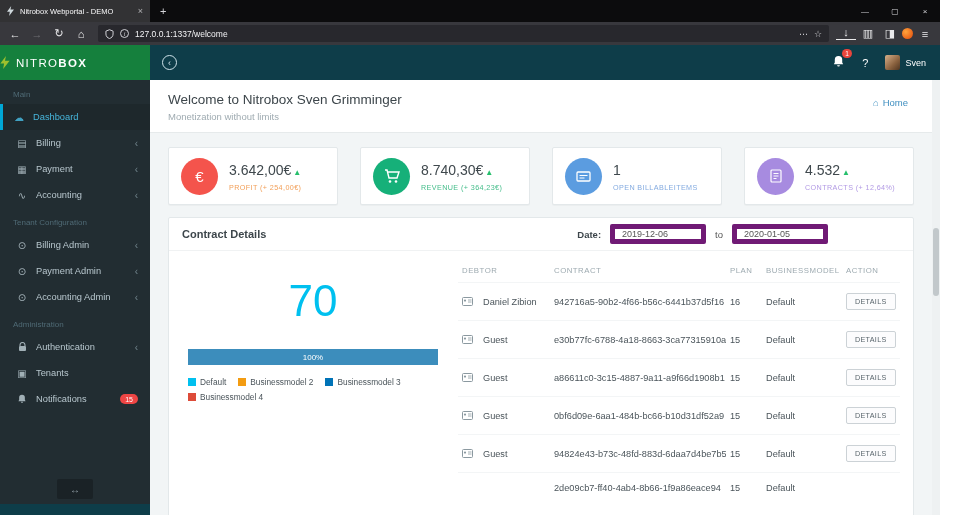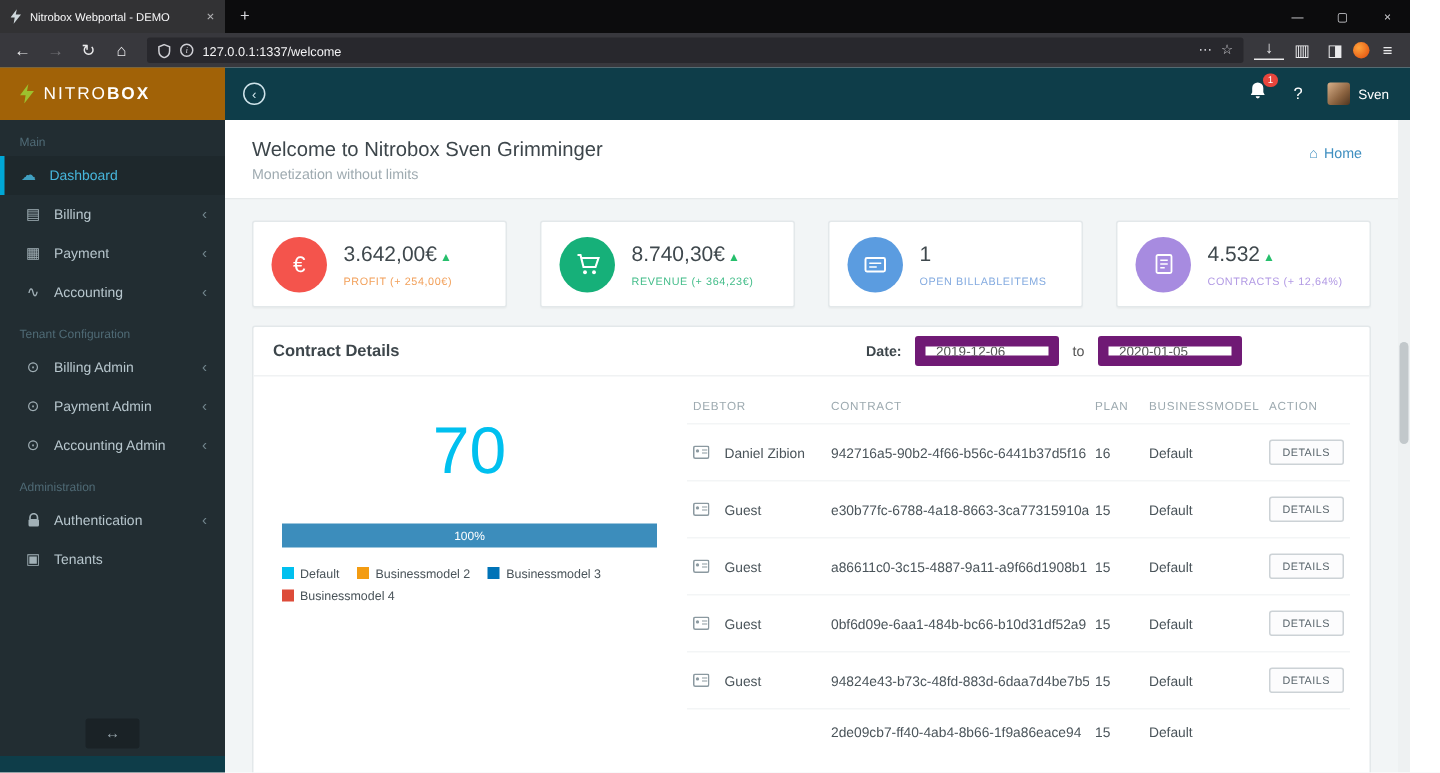--- a/index.html
+++ b/index.html
@@ -21,21 +21,21 @@
   .nav-fwd { color:#6f6f74; }
   .urlbar { flex:1; height:17px; background:#28282d; border-radius:2px; display:flex; align-items:center; gap:6px; padding:0 7px; margin:0 5px; font-size:8.5px; color:#f3f3f5; }
   .url-text { flex:1; }
   .info-circle { width:9px; height:9px; border:1px solid #cfcfd4; border-radius:50%; font-size:6px; font-style:italic; display:flex; align-items:center; justify-content:center; color:#cfcfd4; font-family:"Liberation Serif",serif; }
   .url-right { color:#cfcfd4; font-size:9px; }
   .dl-icon { border-bottom:1.5px solid #eaeaec; padding-bottom:1px; line-height:1; }
   .acct-circle { width:11px; height:11px; border-radius:50%; background:radial-gradient(circle at 35% 35%, #ffa43c, #e1470a); }
 
   
   .app-header { height:35px; background:#0e3d49; display:flex; align-items:center; }
-  .logo { width:150px; align-self:stretch; background:#a16207; display:flex; align-items:center; gap:6px; padding-left:13px; }
+  .logo { width:150px; align-self:stretch; background:#15803d; display:flex; align-items:center; gap:6px; }
   .logo-text { color:#fff; font-size:11.5px; letter-spacing:1.3px; font-weight:300; }
   .logo-text b { font-weight:700; }
   .hdr-toggle { margin-left:12px; width:15px; height:15px; border:1.3px solid #cfe3ea; border-radius:50%; color:#cfe3ea; font-size:9px; display:flex; align-items:center; justify-content:center; }
   .hdr-right { margin-left:auto; display:flex; align-items:center; gap:17px; padding-right:14px; }
   .bell-wrap { position:relative; color:#fff; }
   .bell-badge { position:absolute; top:-5px; right:-7px; background:#e8453c; color:#fff; font-size:6.5px; padding:1px 3.5px; border-radius:6px; }
   .help { color:#fff; font-size:11px; }
   .user { display:flex; align-items:center; gap:5px; color:#fff; font-size:9px; }
   .avatar { width:15px; height:15px; border-radius:2px; background:linear-gradient(135deg,#d8b08a 0%,#8a623f 60%,#4f3520 100%); }
 
@@ -63,21 +63,21 @@
   .stat-circle { width:37px; height:37px; border-radius:50%; flex-shrink:0; display:flex; align-items:center; justify-content:center; color:#fff; font-size:15px; }
   .stat-value { font-size:14px; color:#3f484d; }
   .trend-up { color:#26bf6c; font-size:8px; margin-left:2px; }
   .stat-caption { font-size:7.2px; letter-spacing:.4px; margin-top:4px; }
 
   .panel-wrap { padding:12px 26px 0 18px; }
   .panel { background:#fff; border:1px solid #e3e8ea; border-radius:2px; height:322px; overflow:hidden; }
   .panel-header { display:flex; align-items:center; height:33px; padding:0 13px; border-bottom:1px solid #f0f2f3; }
   .panel-title { font-size:11px; font-weight:700; color:#3d464b; }
   .date-controls { margin-left:auto; margin-right:72px; display:flex; align-items:center; gap:9px; font-size:9.5px; color:#3d464b; font-weight:700; }
-  .date-input { width:96px; height:20px; border:7px solid #701a75; border-radius:2px; font-size:9px; color:#555; padding:0 7px; background:#fff; font-family:inherit; }
+  .date-input { width:96px; height:20px; border:5px solid #701a75; border-radius:2px; font-size:9px; color:#555; padding:0 7px; background:#fff; font-family:inherit; }
   .to-label { font-weight:400; color:#555; }
 
   .panel-body { display:flex; padding:6px 13px 0; }
   .summary { width:262px; flex-shrink:0; padding:22px 6px 0; }
   .big-number { text-align:center; font-size:44px; color:#00c0ef; line-height:1; font-weight:300; }
   .big-caption { text-align:center; font-size:10px; color:#4a545a; margin-top:10px; }
   .progress { margin-top:26px; height:16px; background:#a21caf; }
   .progress-fill { height:100%; background:#3c8dbc; display:flex; align-items:center; justify-content:center; color:#fff; font-size:8px; }
   .legend { margin-top:12px; display:flex; flex-wrap:wrap; gap:5px 12px; font-size:8.3px; color:#4a545a; }
   .legend-item { display:flex; align-items:center; gap:4px; }
@@ -209,20 +209,30 @@
               <path d="M2 4V3a2.5 2.5 0 0 1 5 0v1" fill="none" stroke="currentColor" stroke-width="1.1"></path>
               <rect x="1" y="4" width="7" height="5" rx="1" fill="currentColor"></rect>
             </svg>
         </span>
         <span>Authentication</span>
         <span class="chev">‹</span>
       </div>
       <div class="side-item">
         <span class="sicon">▣</span>
         <span>Tenants</span>
+      </div>
+      <div class="side-item">
+        <span class="sicon">
+          <svg width="10" height="10" viewBox="0 0 14 14">
+              <path d="M7 1a4 4 0 0 0-4 4v3L2 10h10l-1-2V5a4 4 0 0 0-4-4z" fill="currentColor"></path>
+              <path d="M5.5 11a1.5 1.5 0 0 0 3 0z" fill="currentColor"></path>
+            </svg>
+        </span>
+        <span>Notifications</span>
+        <span class="side-badge">15</span>
       </div>
 
       <div class="collapse-box">
         <span>↔</span>
       </div>
       <div class="side-strip"></div>
     </aside>
 
     <main class="content">
 

